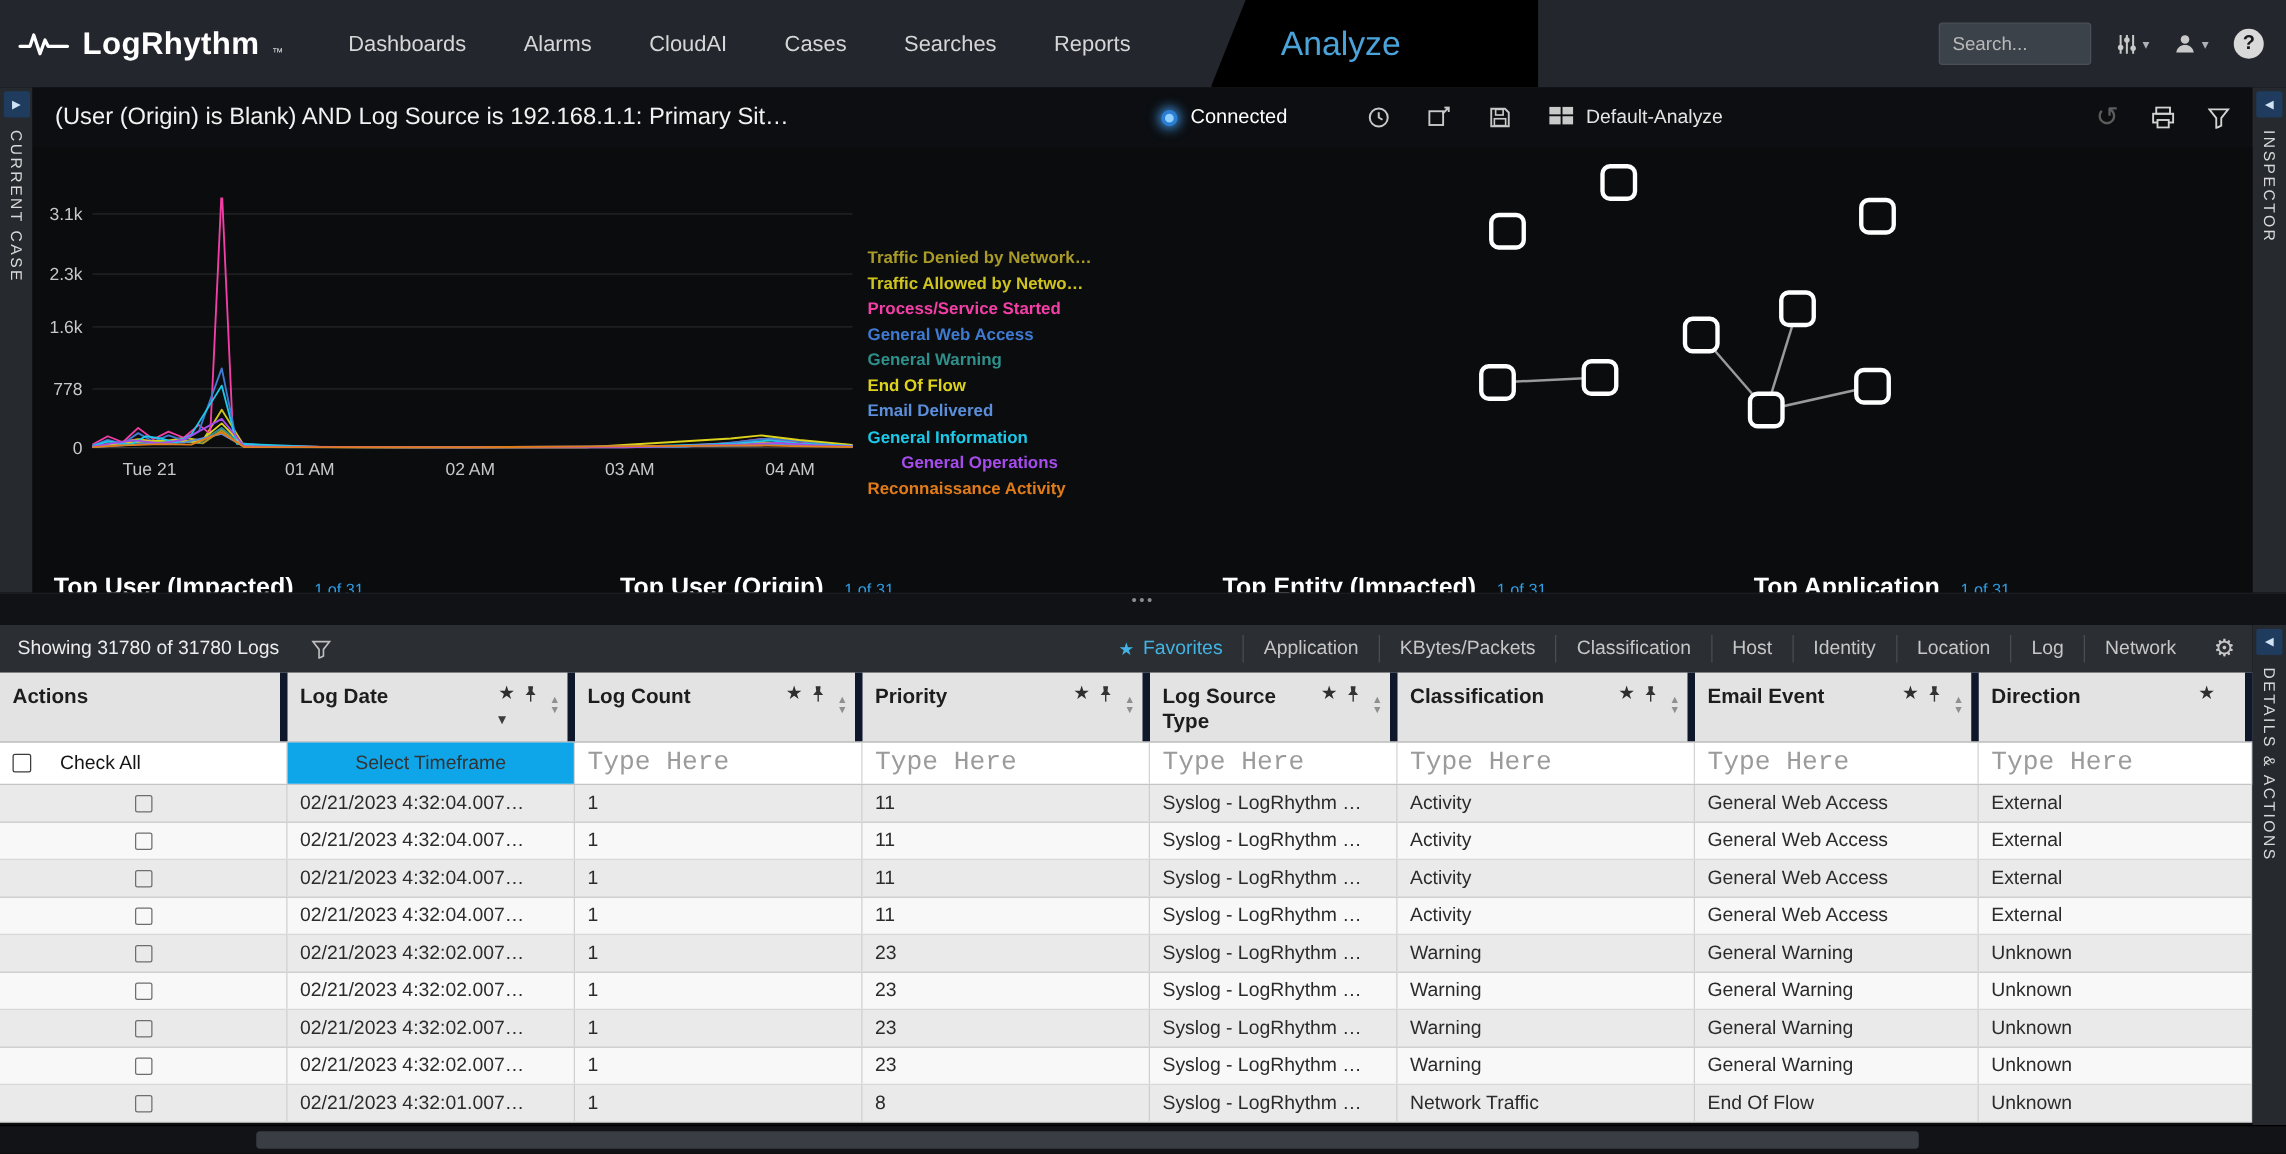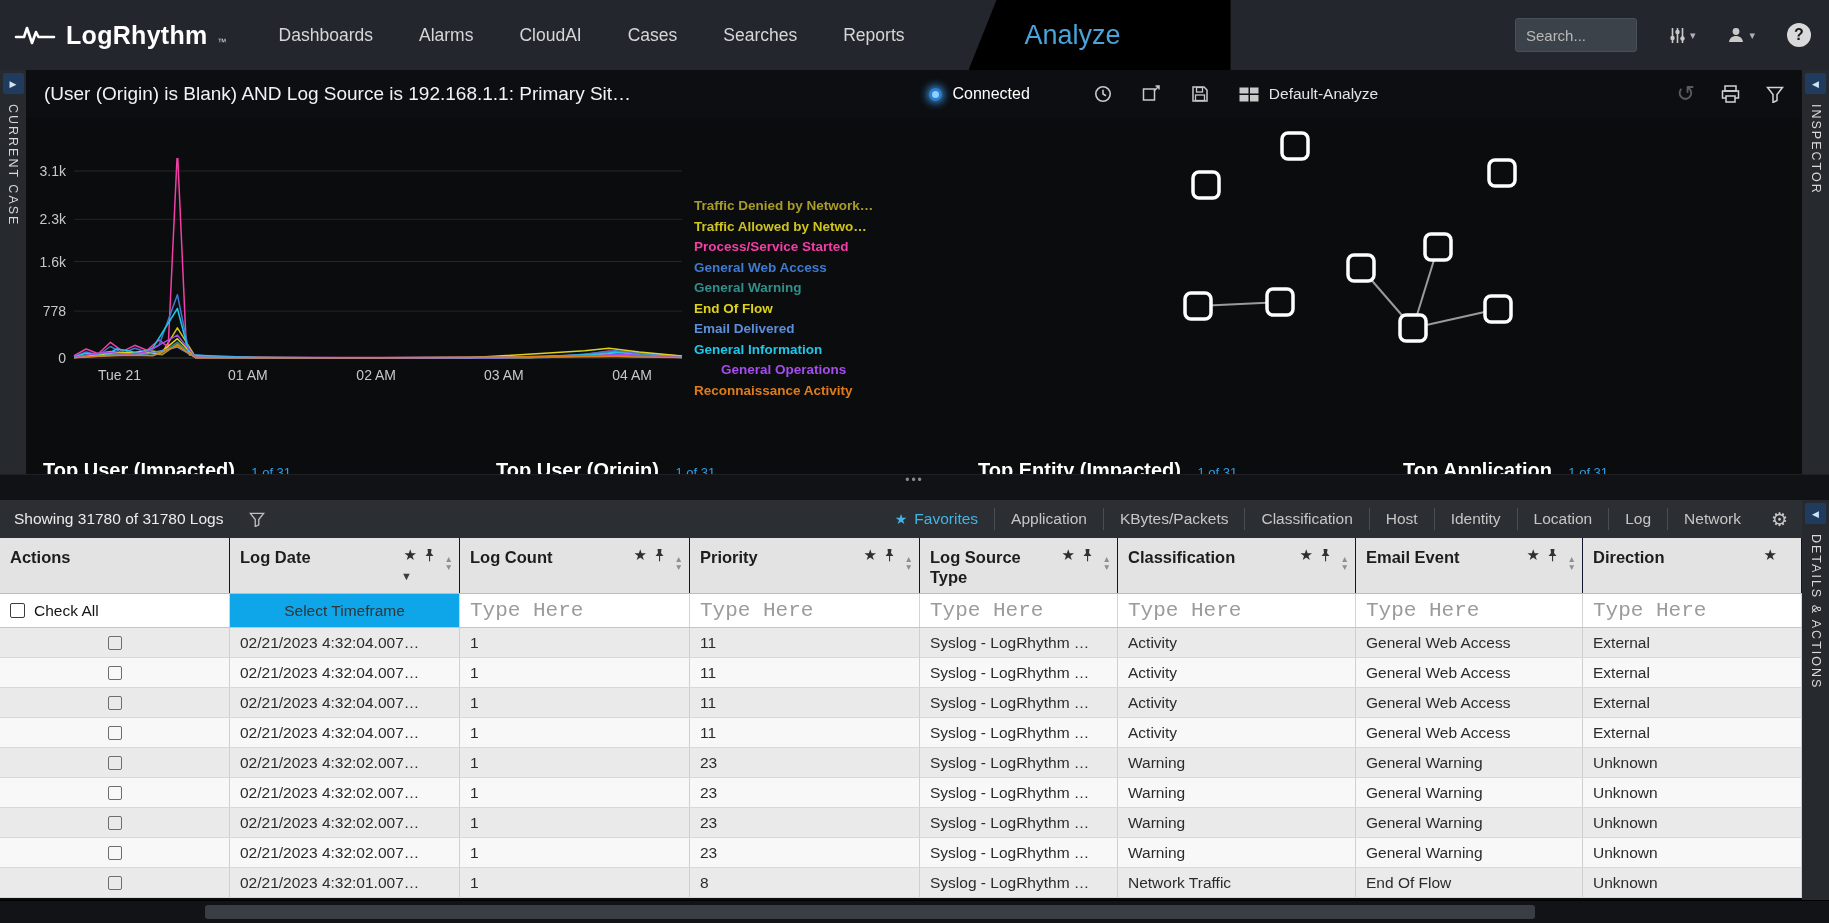--- a/index.html
+++ b/index.html
@@ -8,21 +8,21 @@
 .app{width:100%;height:100%;display:flex;flex-direction:column}
 
 
 .navbar{height:70px;background:#23272d;display:flex;align-items:center;padding-left:14px;flex:none}
 .brand{display:flex;align-items:center;gap:10px;color:#fff;cursor:pointer}
 .brand-text{font-size:25px;font-weight:bold;letter-spacing:.3px}
 .brand-tm{font-size:9px;align-self:flex-start;margin-top:16px;color:#ddd}
 .nav-items{display:flex;gap:46px;margin-left:52px;align-items:center}
 .nav-item{color:#d6d6d6;font-size:17.5px;cursor:pointer;white-space:nowrap}
 .analyze-tab{height:100%;margin-left:64px;background:#000000;clip-path:polygon(28px 0,100% 0,100% 100%,0 100%);display:flex;align-items:center;padding:0 110px 0 56px;color:#4aa3d9;font-size:27px;cursor:pointer}
-.nav-right{margin-left:auto;display:flex;align-items:center;gap:32px;padding-right:18px}
+.nav-right{margin-left:auto;display:flex;align-items:center;gap:20px;padding-right:18px}
 .search-input{width:122px;height:34px;background:#3c4249;border:1px solid #4a5058;border-radius:3px;color:#c9c9c9;font-size:15px;padding:0 10px;outline:none;font-family:inherit}
 .search-input::placeholder{color:#b9b9b9}
 .nav-icon-group{display:flex;align-items:center;gap:4px;cursor:pointer}
 .caret{color:#aeb2b6;font-size:11px}
 .help-circle{width:24px;height:24px;border-radius:50%;background:#d9d9d9;color:#16181b;font-weight:bold;font-size:16px;display:flex;align-items:center;justify-content:center;cursor:pointer}
 
 
 .upper{display:flex;height:404px;flex:none}
 .strip{width:27px;background:#26292e;display:flex;flex-direction:column;align-items:center;flex:none}
 .left-strip{width:26px}
@@ -30,21 +30,21 @@
 .vtext{writing-mode:vertical-rl;color:#d9d9d9;font-size:12.5px;letter-spacing:2px;white-space:nowrap}
 .center-col{flex:1;min-width:0;display:flex;flex-direction:column}
 
 
 .toolbar{height:48px;background:#0c0e11;display:flex;align-items:center;padding:0 18px;flex:none}
 .search-title{color:#f2f2f2;font-size:19px;white-space:nowrap;overflow:hidden;text-overflow:ellipsis;max-width:780px}
 .conn{margin-left:auto;display:flex;align-items:center;gap:10px;color:#fff;font-size:16px}
 .conn-dot{width:13px;height:13px;border-radius:50%;background:#8fd0ff;border:3px solid #2a7fd4;box-shadow:0 0 9px 2px rgba(66,160,245,.9)}
 .tb-icons{display:flex;align-items:center;gap:30px;margin-left:64px}
 .tb-icon{cursor:pointer;display:flex;align-items:center}
-.layout-select{display:flex;align-items:center;gap:10px;margin-left:30px;color:#e4e4e4;font-size:15.5px;cursor:pointer}
+.layout-select{display:flex;align-items:flex-start;gap:10px;margin-left:30px;color:#e4e4e4;font-size:15.5px;cursor:pointer}
 .tb-right{margin-left:auto;display:flex;align-items:center;gap:26px}
 .undo-glyph{color:#5c5c5c;font-size:22px;line-height:1;cursor:pointer}
 
 
 .chart-panel{flex:1;position:relative;background:#0b0c0e;overflow:hidden}
 .timeline{position:absolute;left:12px;top:40px}
 .legend{position:absolute;left:668px;top:78px;display:flex;flex-direction:column}
 .legend-item{font-size:13.5px;font-weight:bold;line-height:20.5px;cursor:pointer;white-space:nowrap}
 .node-graph{position:absolute;left:1150px;top:0}
 .widgets-row{position:absolute;left:0;right:0;bottom:0;height:15px;overflow:hidden}
@@ -64,33 +64,33 @@
 .grid-status{color:#ececec;font-size:15.5px;white-space:nowrap}
 .grid-filter-funnel{margin-left:26px;cursor:pointer;display:flex}
 .grid-tabs{margin-left:auto;display:flex;align-items:center;height:100%}
 .grid-tab{color:#c6c6c6;font-size:15.5px;padding:0 16px;display:flex;align-items:center;gap:7px;height:22px;border-left:1px solid #4a4d52;cursor:pointer;white-space:nowrap}
 .grid-tab.active{color:#41b4e4;border-left:none}
 .tab-star{font-size:14px}
 .gear{color:#c9c9c9;font-size:19px;margin-left:14px;cursor:pointer}
 
 .grid-cols{display:grid;grid-template-columns:230px 230px 230px 230px 198px 238px 227px minmax(0,1fr)}
 .thead{background:#e3e3e3;height:56px;flex:none;border-bottom:1px solid #bdbdbd}
-.th{position:relative;padding:9px 30px 4px 10px;border-right:1px solid #0f172a;cursor:pointer;min-width:0}
+.th{position:relative;padding:9px 30px 4px 10px;border-right:6px solid #0f172a;cursor:pointer;min-width:0}
 .th-label{font-size:16.5px;font-weight:bold;color:#1d1d1d;line-height:20px;display:inline-block}
 .th-wrap .th-label{max-width:96px}
 .th-icons{position:absolute;top:10px;right:24px;display:flex;align-items:center;gap:7px}
 .th-star{font-size:15px;color:#2e2e2e;line-height:14px;cursor:pointer}
 .sort-stack{position:absolute;right:6px;top:17px;display:flex;flex-direction:column;align-items:center;color:#8f8f8f;font-size:8.5px;line-height:8px;cursor:pointer}
 .sort-desc{position:absolute;right:47px;top:32px;font-size:11px;color:#3c3c3c}
 .filter-row{background:#fff;height:34px;flex:none;border-bottom:1px solid #c4c4c4}
 .fcell{border-right:1px solid #d4d4d4;display:flex;align-items:center;padding:0 10px;min-width:0}
 .fcell input{border:none;outline:none;background:transparent;width:100%;font-size:21px;color:#000000;font-family:Liberation Mono, monospace}
 .fcell input::placeholder{color:#9b9b9b}
 .fcell-timeframe{background:#0ea5e9;justify-content:center;color:#333;font-size:15.5px;cursor:pointer}
-.checkall-label{color:#141414;font-size:15.5px;margin-left:9px}
+.checkall-label{color:#141414;font-size:15.5px;margin-left:23px}
 .checkbox{width:15px;height:15px;border:1.6px solid #3c3c3c;border-radius:2px;background:#fff;flex:none;cursor:pointer}
 .tbody{flex:1;overflow:hidden}
 .trow{height:30px;border-bottom:1px solid #d8d8d8;cursor:pointer}
 .trow:nth-child(odd){background:#eaeaea}
 .trow:nth-child(even){background:#f8f8f8}
 .td{border-right:1px solid #cfcfcf;display:flex;align-items:center;padding:0 10px;color:#2b2b2b;font-size:15.5px;white-space:nowrap;overflow:hidden;min-width:0}
 .td-actions{justify-content:center}
 .row-checkbox{width:14px;height:14px;border:1.6px solid #6e6e6e;border-radius:2px;background:transparent;cursor:pointer}
 .details-strip{width:27px}
 

